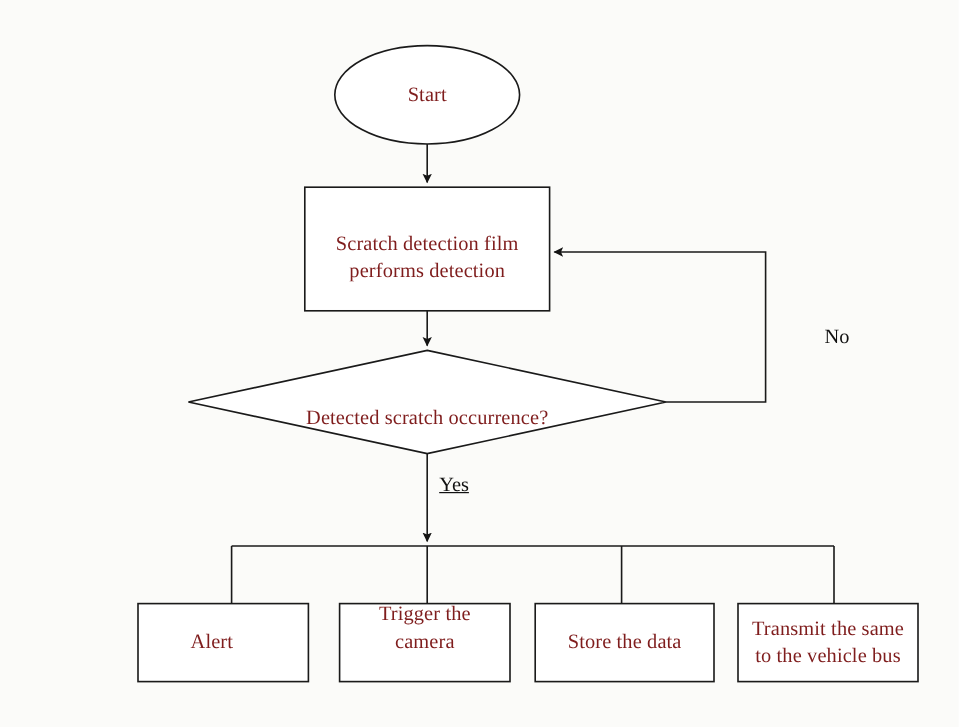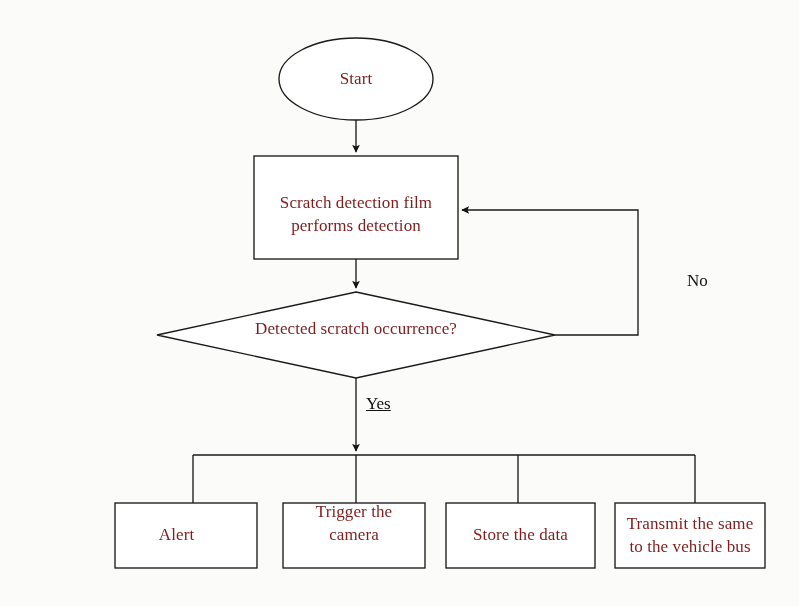--- a/index.html
+++ b/index.html
@@ -89,21 +89,21 @@
       <rect x="446" y="503" width="149" height="65" fill="#ffffff"></rect>
       <rect x="615" y="503" width="150" height="65" fill="#ffffff"></rect>
     </g>
   </svg>
 
   <div class="node-label" style="left:279px; top:38px; width:154px; height:82px;">Start</div>
 
   <div class="node-label" style="left:254px; top:156px; width:204px; height:117px;">Scratch detection film
 performs detection</div>
 
-  <div class="node-label" style="left:207px; top:307px; width:298px; height:44px;">Detected scratch occurrence?</div>
+  <div class="node-label" style="left:207px; top:326px; width:298px; height:44px;">Detected scratch occurrence?</div>
 
   <div class="node-label" style="left:115px; top:503px; width:123px; height:65px;">Alert</div>
 
   <div class="node-label" style="left:283px; top:491px; width:142px; height:65px;">Trigger the
 camera</div>
 
   <div class="node-label" style="left:446px; top:503px; width:149px; height:65px;">Store the data</div>
 
   <div class="node-label" style="left:615px; top:503px; width:150px; height:65px;">Transmit the same
 to the vehicle bus</div>

